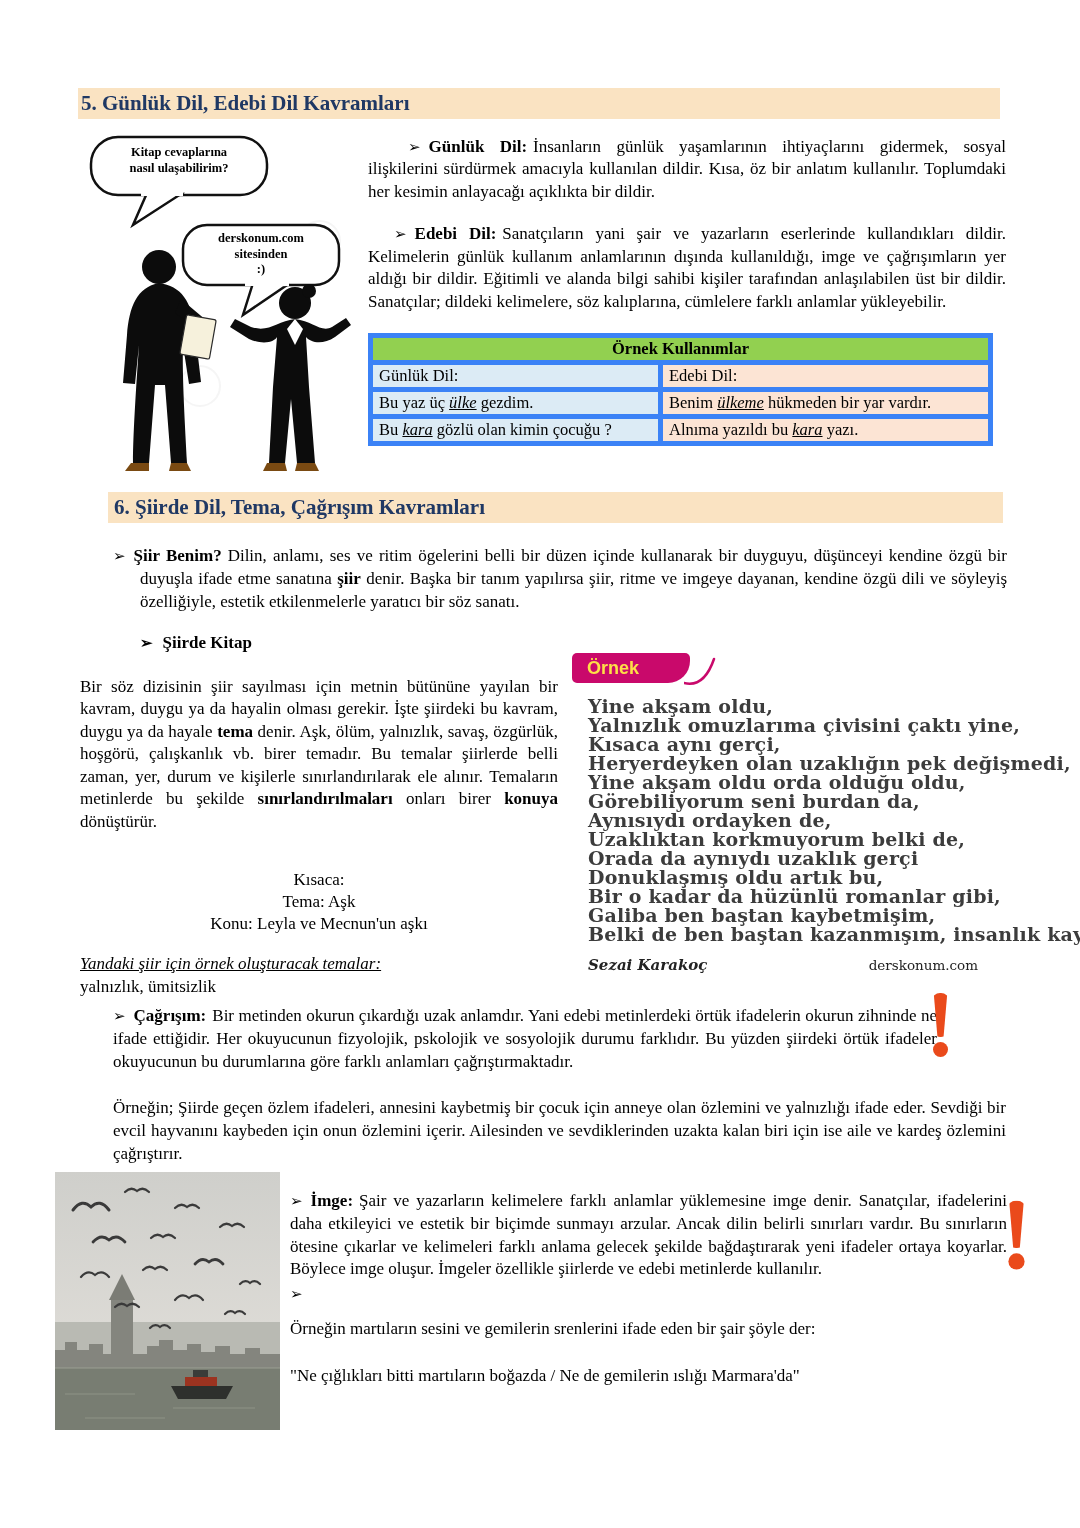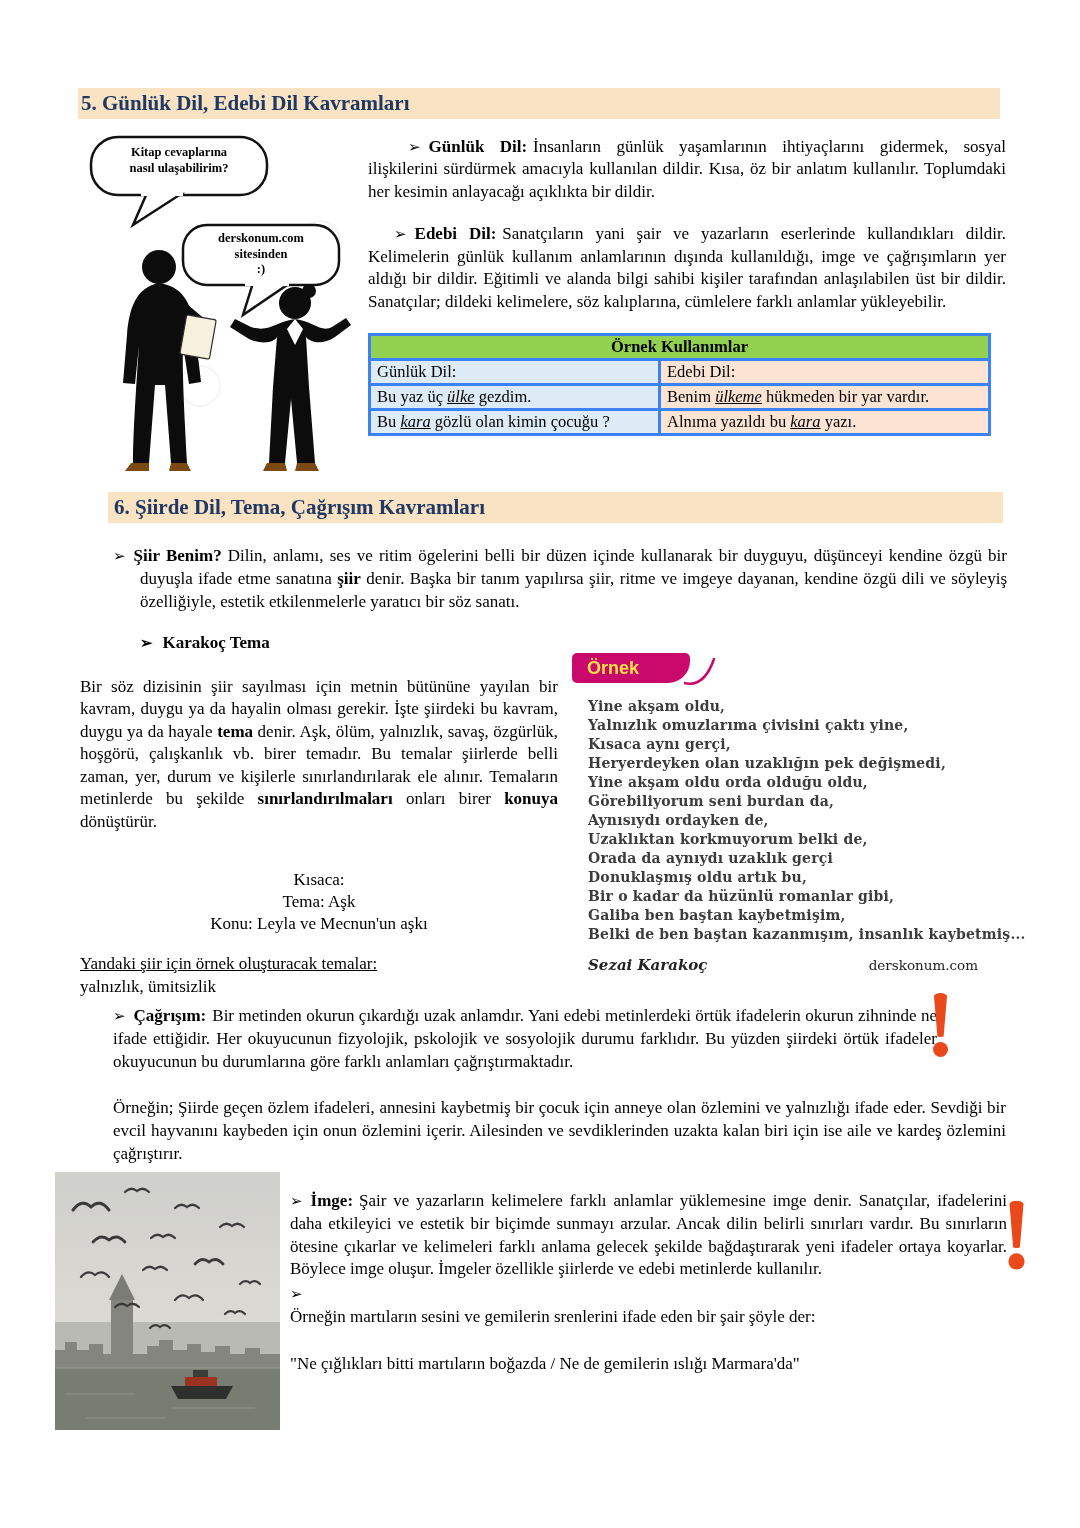--- a/index.html
+++ b/index.html
@@ -27,65 +27,65 @@
   
   .right-col { position:absolute; left:368px; top:136px; width:638px; }
   .para { text-align:justify; line-height:1.32; }
   .p1 { text-indent:40px; }
   .p2 { margin-top:20px; text-indent:26px; }
   .bullet { font-size:15px; margin-right:8px; }
   .lbl { margin-right:6px; }
 
   
   table.ex-table { border-collapse:collapse; margin-top:20px; width:620px; font-size:16.5px; table-layout:fixed; }
-  table.ex-table td { border:3px solid #3b82f6; padding:1px 6px; height:23px; vertical-align:middle; }
+  table.ex-table td { border:5px solid #3b82f6; padding:1px 6px; height:23px; vertical-align:middle; }
   .t-title { background:#92d050; text-align:center; font-weight:bold; }
   .c-blue  { background:#dcebf5; }
   .c-peach { background:#fce4d4; }
   td.data { padding-left:13px; }
   .emu { font-style:italic; text-decoration:underline; }
 
   
   .siir-para { position:absolute; left:113px; top:545px; width:894px; text-align:justify; line-height:1.34;
                padding-left:27px; text-indent:-27px; }
   .tema-head { position:absolute; left:140px; top:633px; font-weight:bold; }
   .tema-head .bullet { margin-right:10px; }
   .tema-col { position:absolute; left:80px; top:676px; width:478px; text-align:justify; line-height:1.32; }
   .kisaca { margin-top:36px; text-align:center; }
   .kisaca div { line-height:1.3; }
   .yandaki { margin-top:18px; text-align:left; }
-  .yandaki .title { text-decoration:underline; }
+  .yandaki .title { font-style:italic; text-decoration:underline; }
 
   
   .ornek-wrap { position:absolute; left:572px; top:653px; width:450px; }
   .ornek-pill {
     width:118px; height:30px; background:#c9096b; color:#fde047;
     font-family:"Liberation Sans", sans-serif; font-weight:bold; font-size:18px;
     display:flex; align-items:center; padding-left:15px;
     border-radius:5px 5px 22px 5px; position:relative;
   }
   .ornek-swoosh { position:absolute; left:112px; top:2px; }
   .poem { margin-top:14px; margin-left:16px; font-family:"DejaVu Serif", serif;
-          font-weight:bold; font-size:14px; line-height:19px; color:#3c3c3c; letter-spacing:0.2px; }
+          font-weight:bold; font-size:19px; line-height:19px; color:#3c3c3c; letter-spacing:0.2px; }
   .poem-line { white-space:nowrap; }
   .poem-sig { display:flex; justify-content:space-between; align-items:baseline; width:390px; margin:12px 0 0 16px; }
   .author { font-family:"DejaVu Serif", serif; font-style:italic; font-weight:bold; font-size:15px; color:#222; }
   .site   { font-family:"DejaVu Serif", serif; font-size:13.5px; color:#222; }
 
   .cagrisim-para { position:absolute; left:113px; top:1005px; width:824px; text-align:justify; line-height:1.34; }
   .ornegin-para  { position:absolute; left:113px; top:1097px; width:893px; text-align:justify; line-height:1.34; }
 
   
   .photo { position:absolute; left:55px; top:1172px; width:225px; height:258px; }
 
   
   .imge-block { position:absolute; left:290px; top:1190px; width:717px; line-height:1.34; }
   .imge-para { text-align:justify; }
   .lone-bullet { margin-top:2px; }
-  .martilar { margin-top:0px; }
+  .martilar { margin-top:12px; }
   .quote { margin-top:24px; }
 
   
   .excl { position:absolute; display:flex; flex-direction:column; align-items:center; }
   .excl .bar { width:17px; height:44px; background:#ea4a1b;
                clip-path:polygon(10% 0, 90% 0, 68% 100%, 32% 100%); border-radius:8px; }
   .excl .dot { width:15px; height:15px; border-radius:50%; background:#ea4a1b; margin-top:5px; }
   .excl1 { left:932px; top:993px; }
   .excl2 { left:1008px; top:1203px; transform:scale(1.08); }
 </style>
@@ -186,21 +186,21 @@
 
   <div class="h-strip h6">
     <span>6. Şiirde Dil, Tema, Çağrışım Kavramları</span>
   </div>
 
   <div class="siir-para">
     <span class="bullet">➢</span><b class="lbl">Şiir Benim?</b><span>Dilin, anlamı, ses ve ritim ögelerini belli bir düzen içinde kullanarak bir duyguyu, düşünceyi kendine özgü bir duyuşla ifade etme sanatına </span><b>şiir</b><span> denir. Başka bir tanım yapılırsa şiir, ritme ve imgeye dayanan, kendine özgü dili ve söyleyiş özelliğiyle, estetik etkilenmelerle yaratıcı bir söz sanatı.</span>
   </div>
 
   <div class="tema-head">
-    <span class="bullet">➢</span><span>Karakoç Tema</span>
+    <span class="bullet">➢</span><span>Şiirde Kitap</span>
   </div>
 
   <div class="tema-col">
     <div class="para">
       <span>Bir söz dizisinin şiir sayılması için metnin bütününe yayılan bir kavram, duygu ya da hayalin olması gerekir. İşte şiirdeki bu kavram, duygu ya da hayale </span><b>tema</b><span> denir. Aşk, ölüm, yalnızlık, savaş, özgürlük, hoşgörü, çalışkanlık vb. birer temadır. Bu temalar şiirlerde belli zaman, yer, durum ve kişilerle sınırlandırılarak ele alınır. Temaların metinlerde bu şekilde </span><b>sınırlandırılmaları</b><span> onları birer </span><b>konuya</b><span> dönüştürür.</span>
     </div>
     <div class="kisaca">
       <div>Kısaca:</div>
       <div>Tema: Aşk</div>
       <div>Konu: Leyla ve Mecnun'un aşkı</div>

